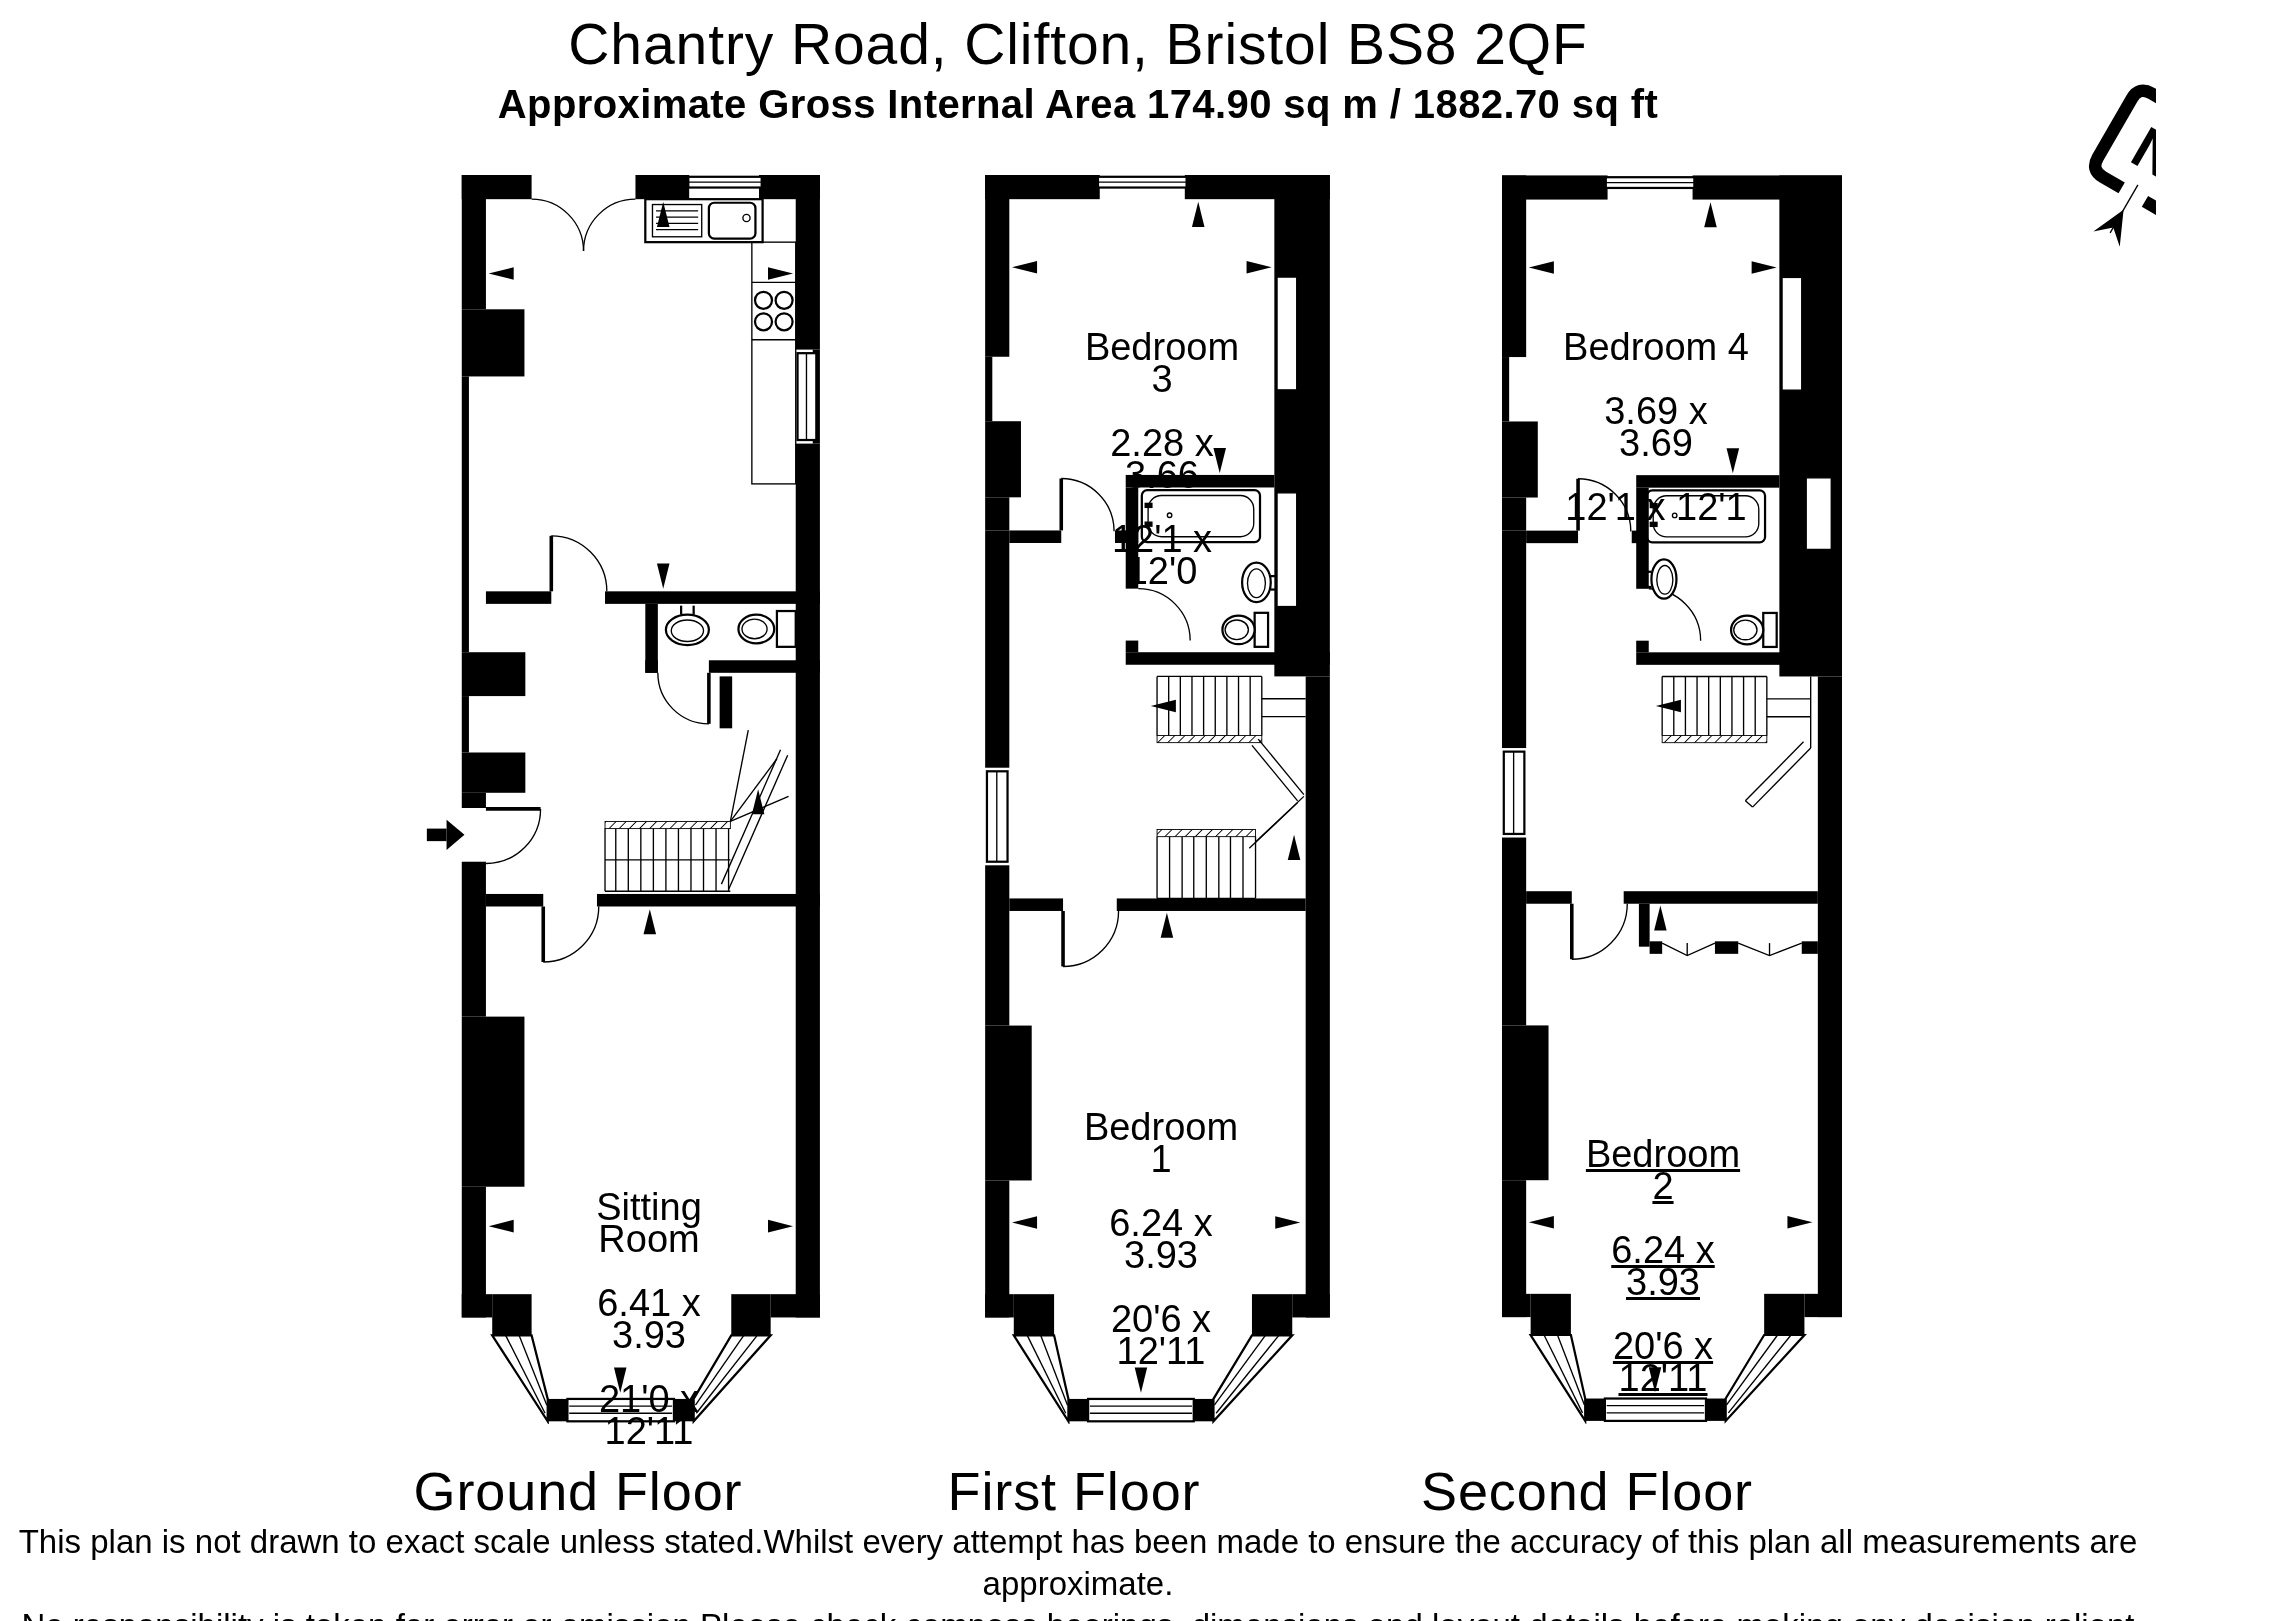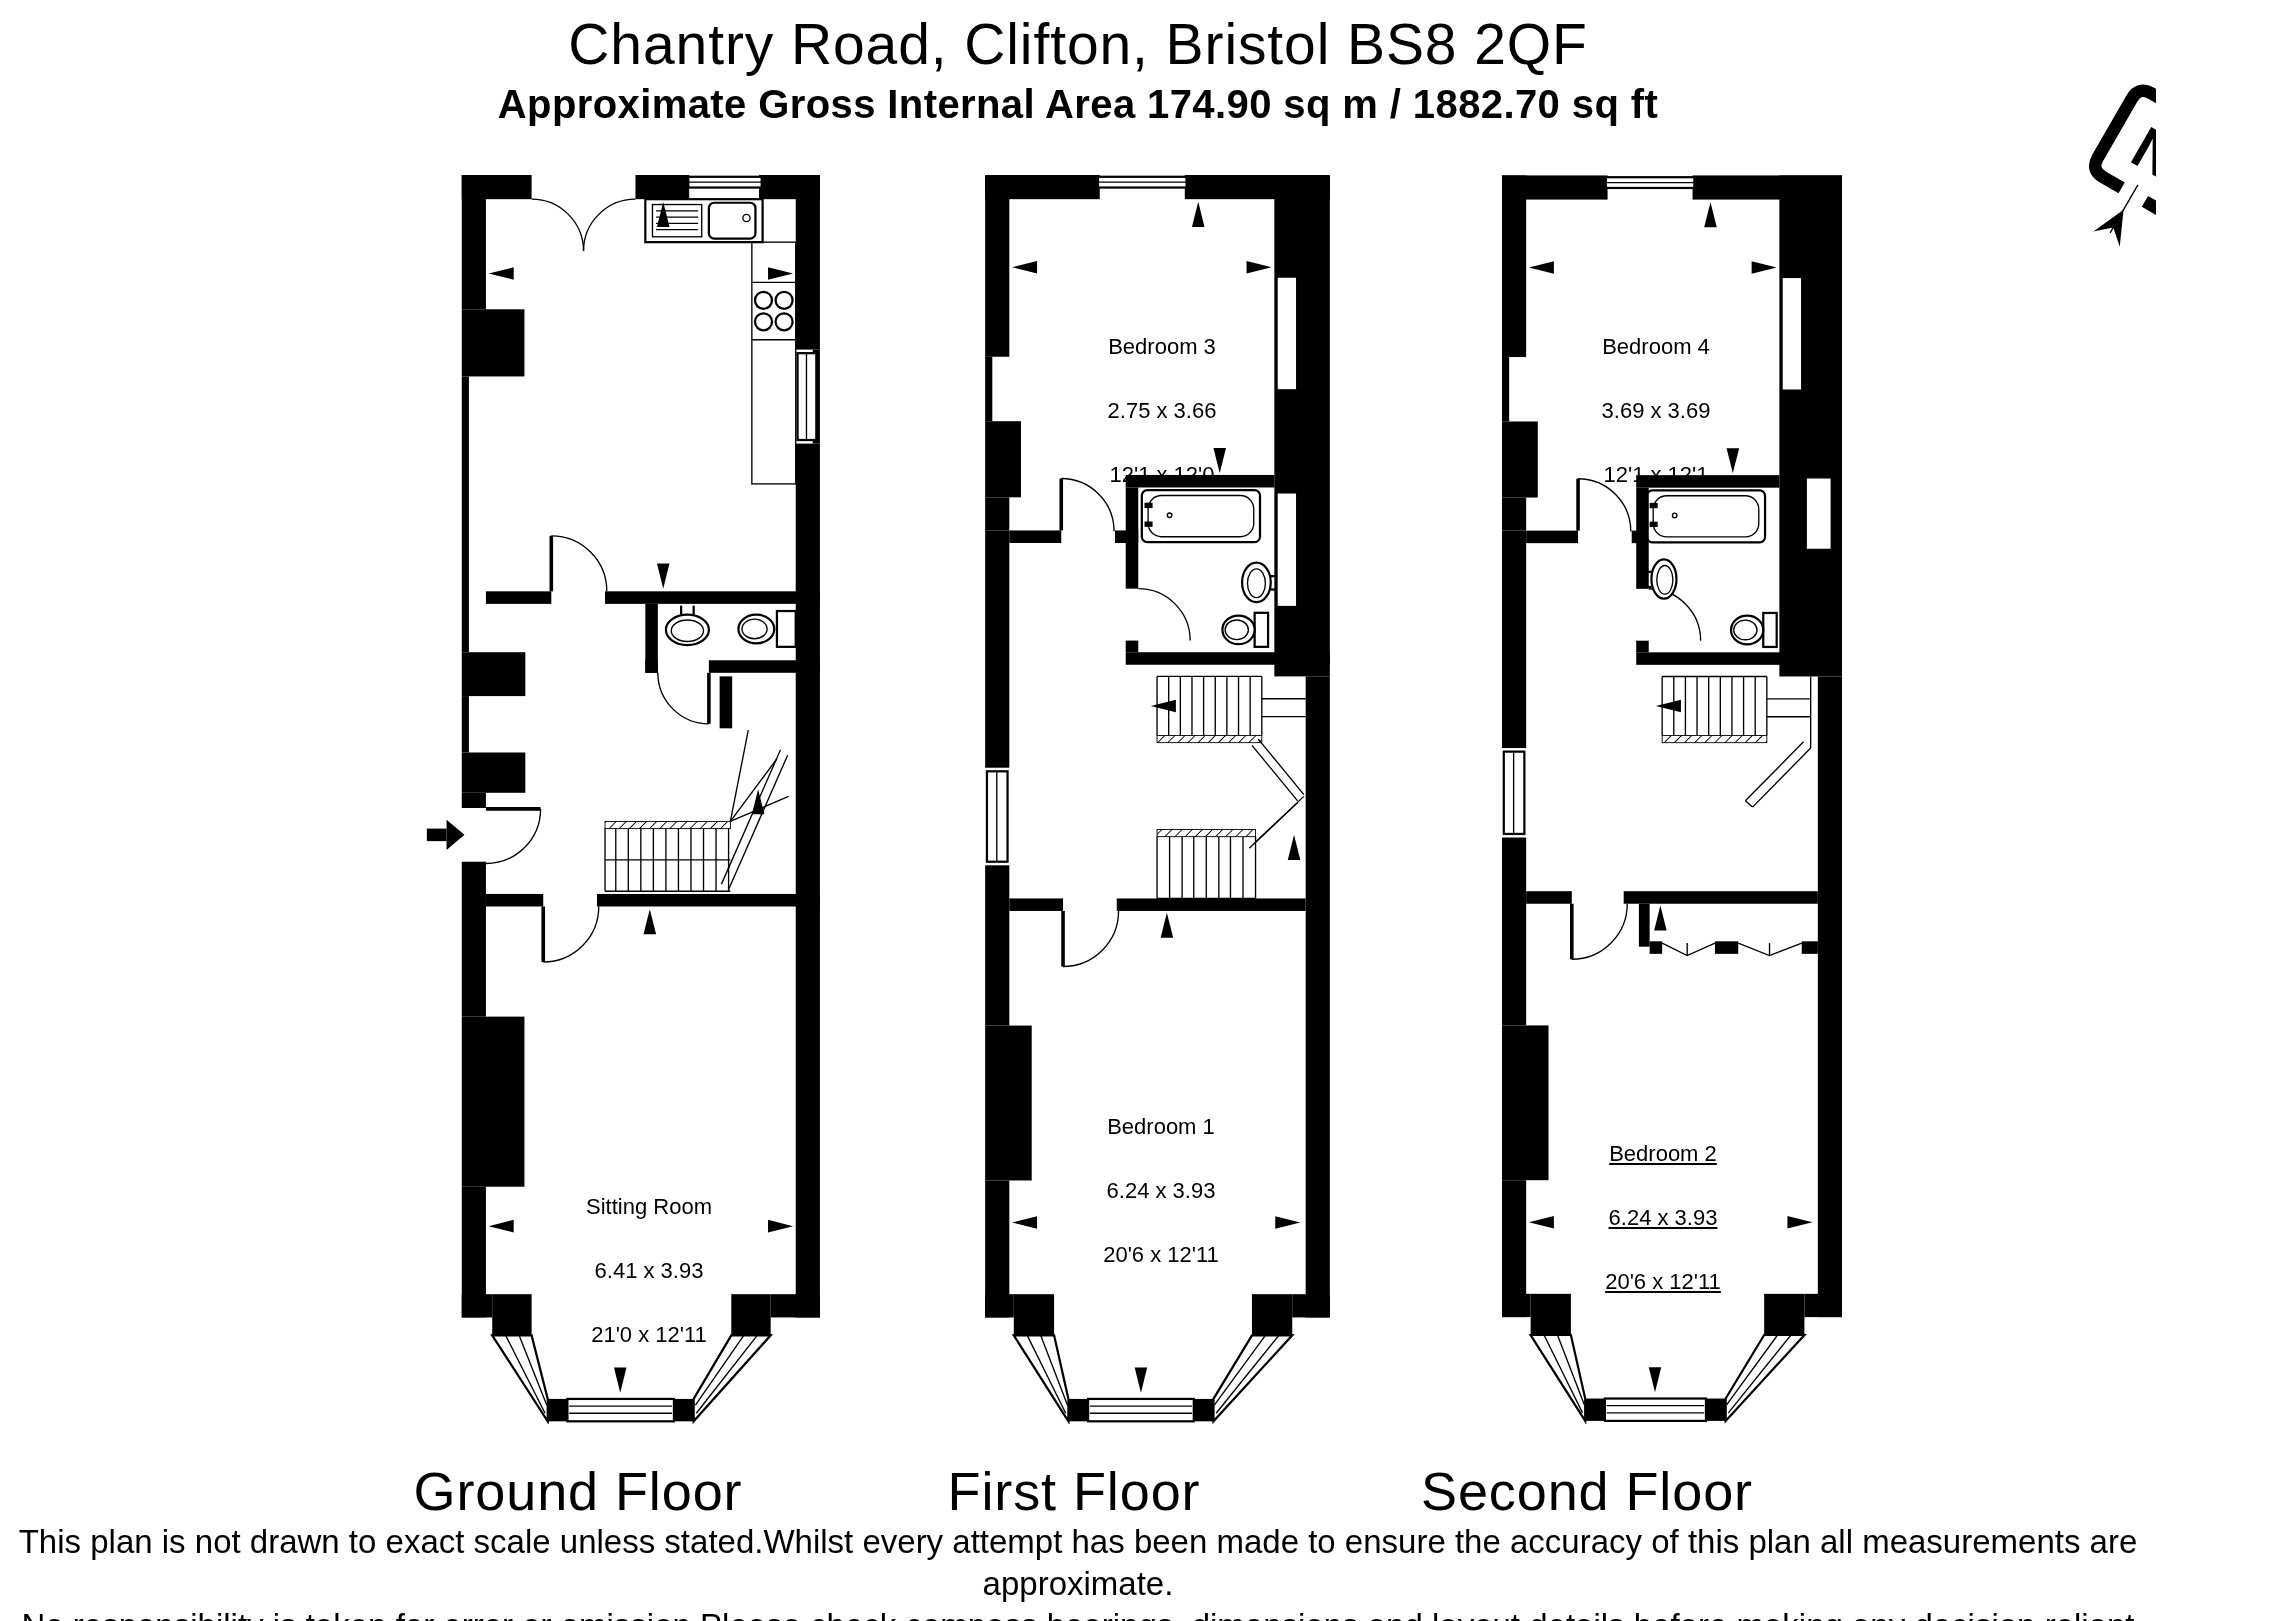--- a/index.html
+++ b/index.html
@@ -5,21 +5,21 @@
   html,body{margin:0;padding:0;background:#fff;}
   #canvas{position:relative;width:2156px;height:1621px;background:#fff;overflow:hidden;
           font-family:"Liberation Sans", sans-serif;color:#000;}
   .title{position:absolute;left:0;right:0;top:10.7px;text-align:center;
          font-size:57px;font-weight:500;letter-spacing:0.9px;}
   .subtitle{position:absolute;left:0;right:0;top:82px;text-align:center;
          font-size:40px;font-weight:700;letter-spacing:0.4px;}
   .plan{position:absolute;}
   .plan svg{display:block;}
   .room-label{position:absolute;transform:translateX(-50%);text-align:center;
-              font-size:22px;line-height:32px;white-space:pre-line;}
+              font-size:38px;line-height:32px;white-space:pre-line;}
   .room-name{white-space:pre-line;}
   .floor-label{position:absolute;transform:translateX(-50%);font-size:54px;
                letter-spacing:0.9px;top:1460px;}
   .disclaimer{position:absolute;left:0;right:0;top:1521px;text-align:center;
               font-size:33px;line-height:42px;}
   
   .blk{fill:#000;stroke:none;}
   .s1{stroke:#000;stroke-width:1.5;fill:none;}
   .s2{stroke:#000;stroke-width:2.5;fill:none;}
   .s3{stroke:#000;stroke-width:4;fill:none;}
@@ -348,21 +348,21 @@
         <line class="s1" x1="313" y1="1296" x2="256" y2="1374"></line>
         <rect class="blk" x="93" y="1367" width="22" height="25"></rect>
         <rect class="blk" x="233" y="1367" width="22" height="25"></rect>
         <rect class="wf" x="115" y="1367" width="118" height="25"></rect>
         <line class="s1" x1="117" y1="1375" x2="231" y2="1375"></line>
         <line class="s1" x1="117" y1="1383" x2="231" y2="1383"></line>
       </g>
     </svg>
     <div class="room-label" style="left:177px;top:124px;">
       <div class="room-name">Bedroom 3</div>
-      <div>2.75 x 3.66</div>
+      <div>2.28 x 3.66</div>
       <div>12'1 x 12'0</div>
     </div>
     <div class="room-label" style="left:176px;top:904px;">
       <div class="room-name">Bedroom 1</div>
       <div>6.24 x 3.93</div>
       <div>20'6 x 12'11</div>
     </div>
   </div>
 
   <div class="plan" style="left:1502px;top:175px;width:340px;height:1249px;">

